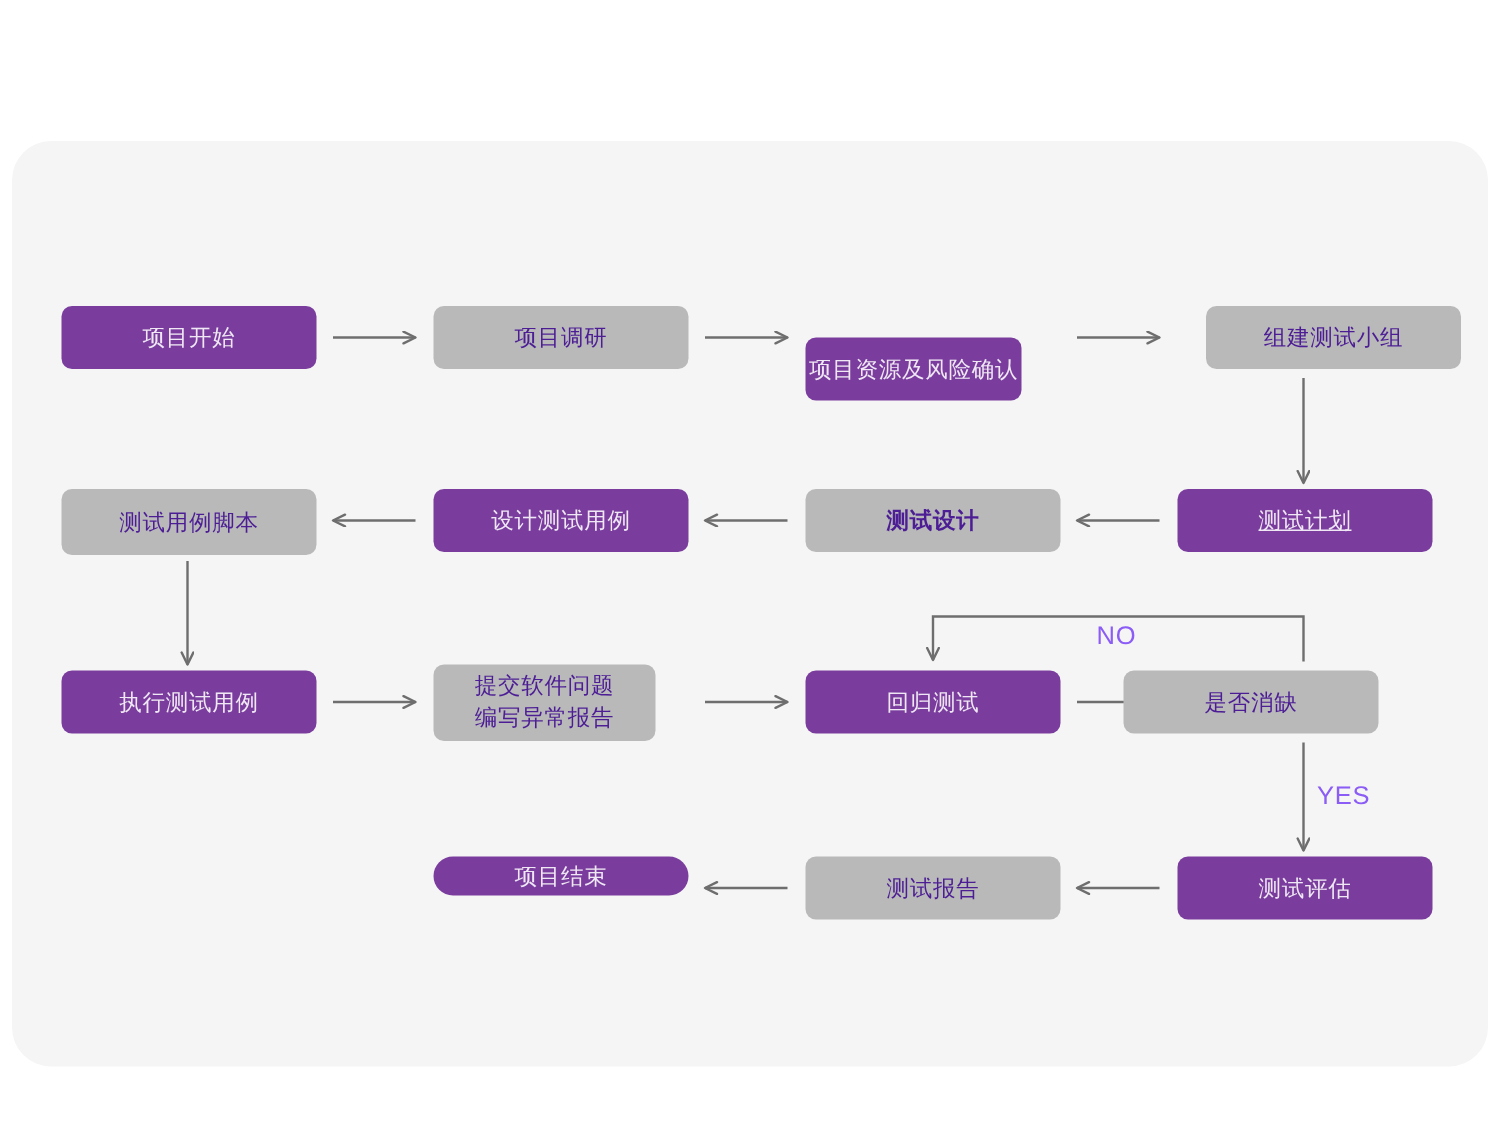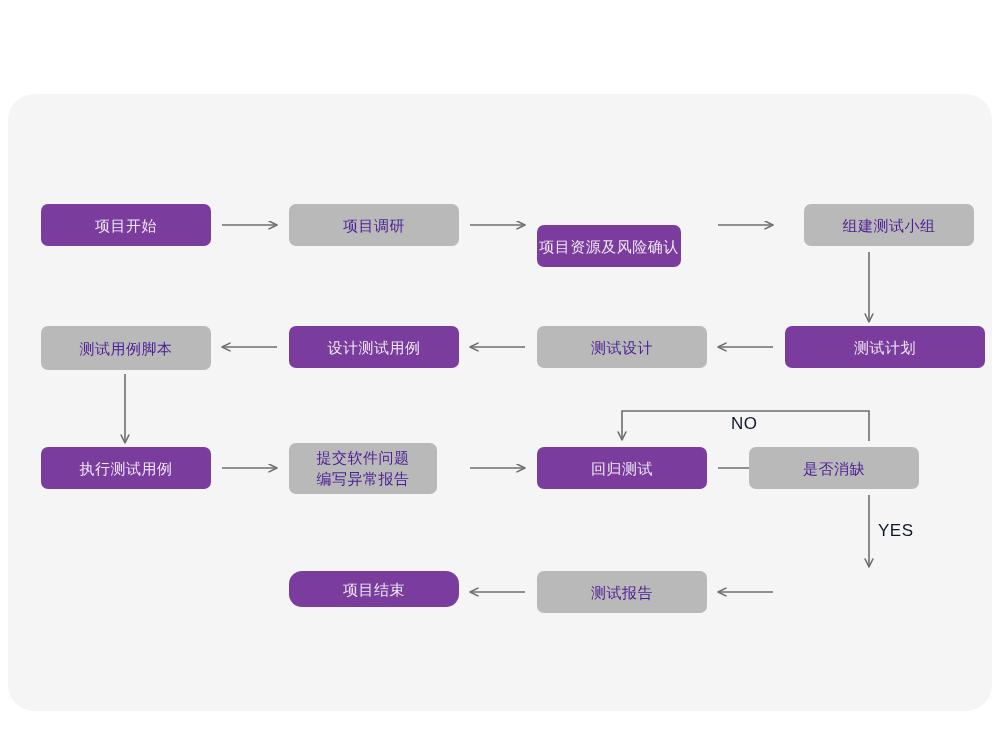--- a/index.html
+++ b/index.html
@@ -73,21 +73,21 @@
     left: 0;
     top: 0;
     width: 1000px;
     height: 750px;
     pointer-events: none;
   }
 
   .edge-label {
     position: absolute;
     font-size: 17px;
-    color: #0f172a;
+    color: #8b5cf6;
     letter-spacing: 0.5px;
     user-select: none;
   }
 </style>
 </head>
 <body>
 
 <div id="canvas">
 
   <div id="card"></div>
@@ -130,25 +130,26 @@
   <div class="edge-label" style="left:731px; top:414px;">NO</div>
   <div class="edge-label" style="left:878px; top:521px;">YES</div>
 
   <div class="node purple" style="left:41px;  top:204px; width:170px; height:42px;">项目开始</div>
   <div class="node gray" style="left:289px; top:204px; width:170px; height:42px;">项目调研</div>
   <div class="node purple" style="left:537px; top:204px; width:144px; height:42px;margin-top:21px;">项目资源及风险确认</div>
   <div class="node gray" style="left:785px; top:204px; width:170px; height:42px;margin-left:19px;">组建测试小组</div>
 
   <div class="node gray" style="left:41px;  top:326px; width:170px; height:44px;">测试用例脚本</div>
   <div class="node purple" style="left:289px; top:326px; width:170px; height:42px;">设计测试用例</div>
-  <div class="node gray" style="left:537px; top:326px; width:170px; height:42px;">测试设计</div>
-  <div class="node purple" style="left:785px; top:326px; width:200px; height:42px;">测试计划</div>
+  <div class="node gray" style="left:537px; top:326px; width:170px; height:42px;font-weight:bold;">测试设计</div>
+  <div class="node purple" style="left:785px; top:326px; width:170px; height:42px;text-decoration:underline;">测试计划</div>
 
   <div class="node purple" style="left:41px;  top:447px; width:170px; height:42px;">执行测试用例</div>
   <div class="node gray" style="left:289px; top:443px; width:148px; height:51px;font-family:Liberation Serif, serif;">提交软件问题
 编写异常报告</div>
   <div class="node purple" style="left:537px; top:447px; width:170px; height:42px;">回归测试</div>
   <div class="node gray" style="left:749px; top:447px; width:170px; height:42px;">是否消缺</div>
 
-  <div class="node purple" style="left:289px; top:571px; width:170px; height:36px;border-radius:13px;">项目结束</div>
+  <div class="node purple" style="left:289px; top:571px; width:170px; height:26px;border-radius:13px;">项目结束</div>
   <div class="node gray" style="left:537px; top:571px; width:170px; height:42px;">测试报告</div>
+  <div class="node purple" style="left:785px; top:571px; width:170px; height:42px;">测试评估</div>
 
 </div>
 
 </body></html>

